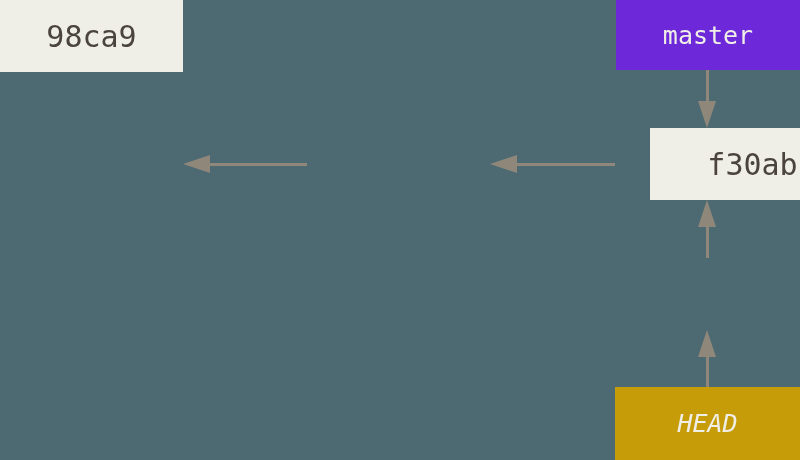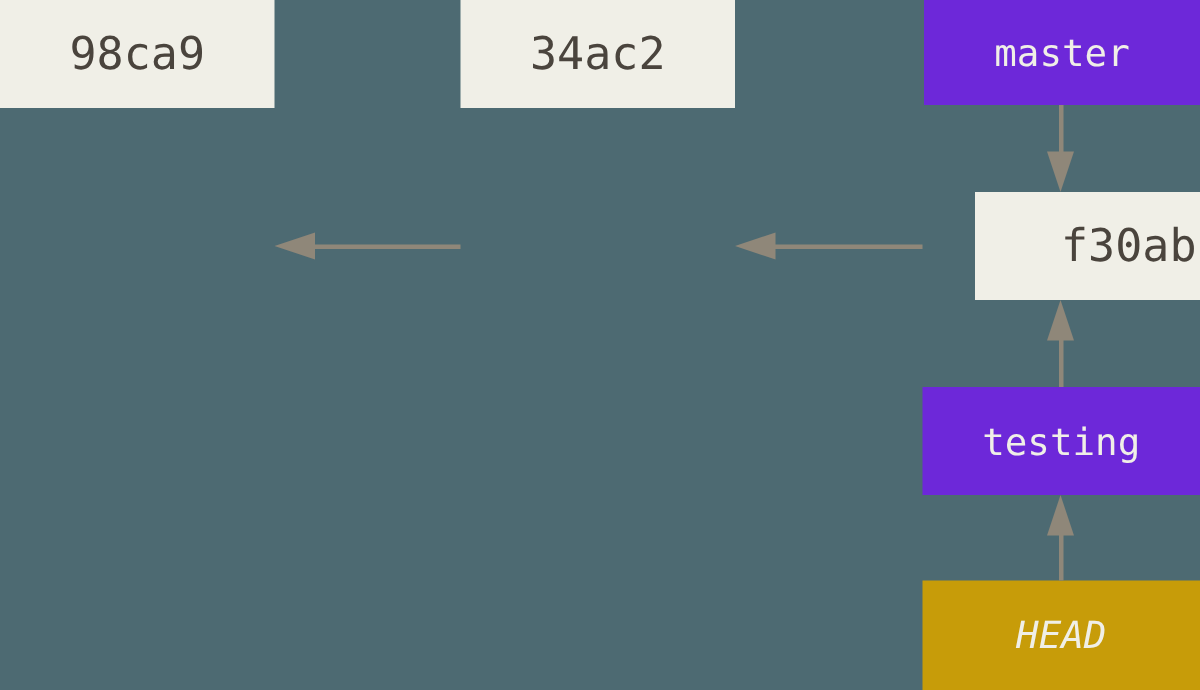--- a/index.html
+++ b/index.html
@@ -94,32 +94,26 @@
   .head-head-testing { left: 698px; top: 330px; }
 </style>
 </head>
 <body>
 
 <div class="canvas">
 
   <div class="box commit-box commit-98ca9">
     <span>98ca9</span>
   </div>
-  <div class="box commit-box commit-34ac2">
-    <span>34ac2</span>
-  </div>
   <div class="box commit-box commit-f30ab">
     <span>f30ab</span>
   </div>
 
   <div class="box branch-box branch-master">
     <span>master</span>
-  </div>
-  <div class="box branch-box branch-testing">
-    <span>testing</span>
   </div>
 
   <div class="box head-box head-label">
     <span>HEAD</span>
   </div>
 
   <div class="arrow-line h line-f30ab-34ac2"></div>
   <div class="arrow-head left head-f30ab-34ac2"></div>
 
   <div class="arrow-line h line-34ac2-98ca9"></div>

